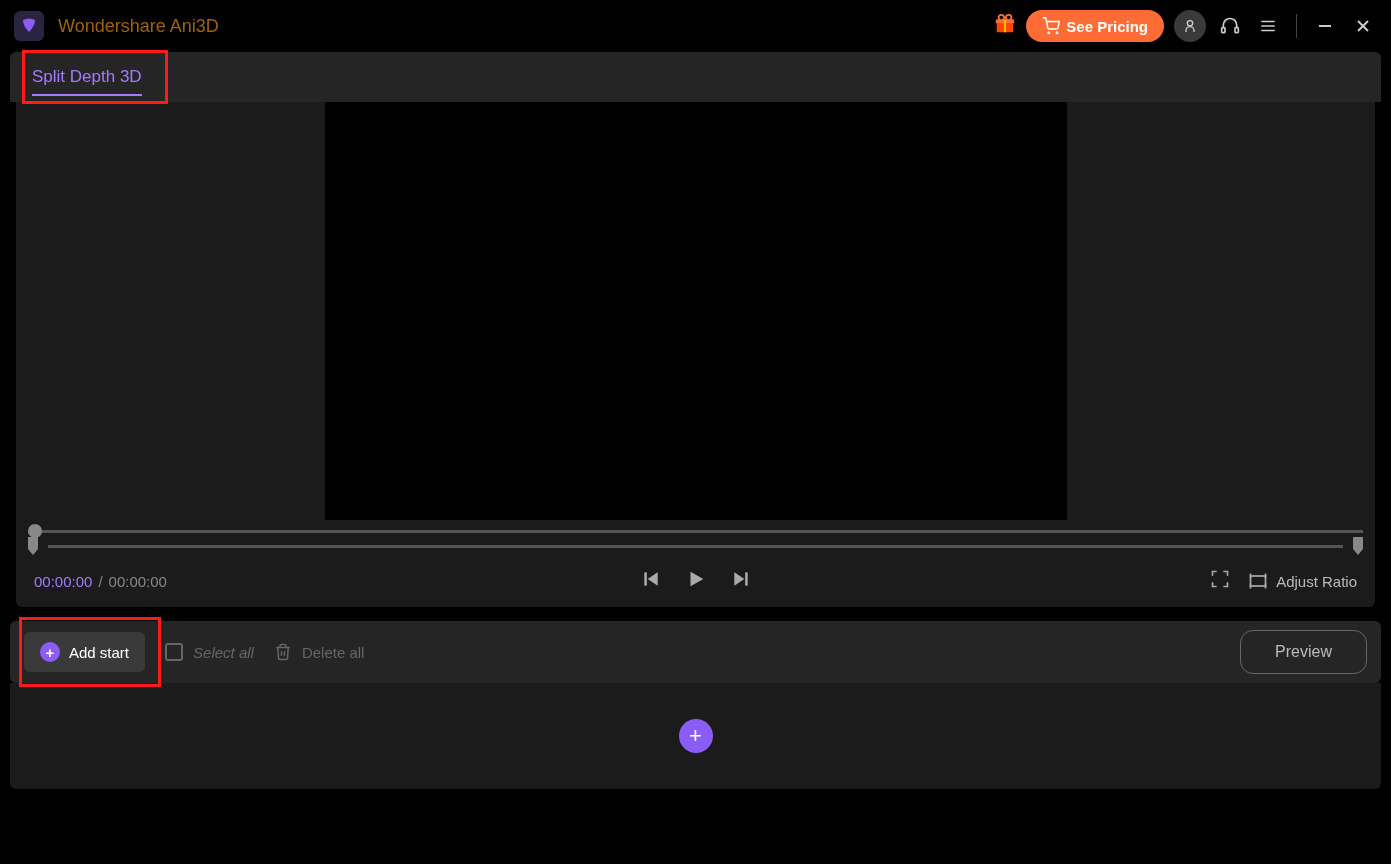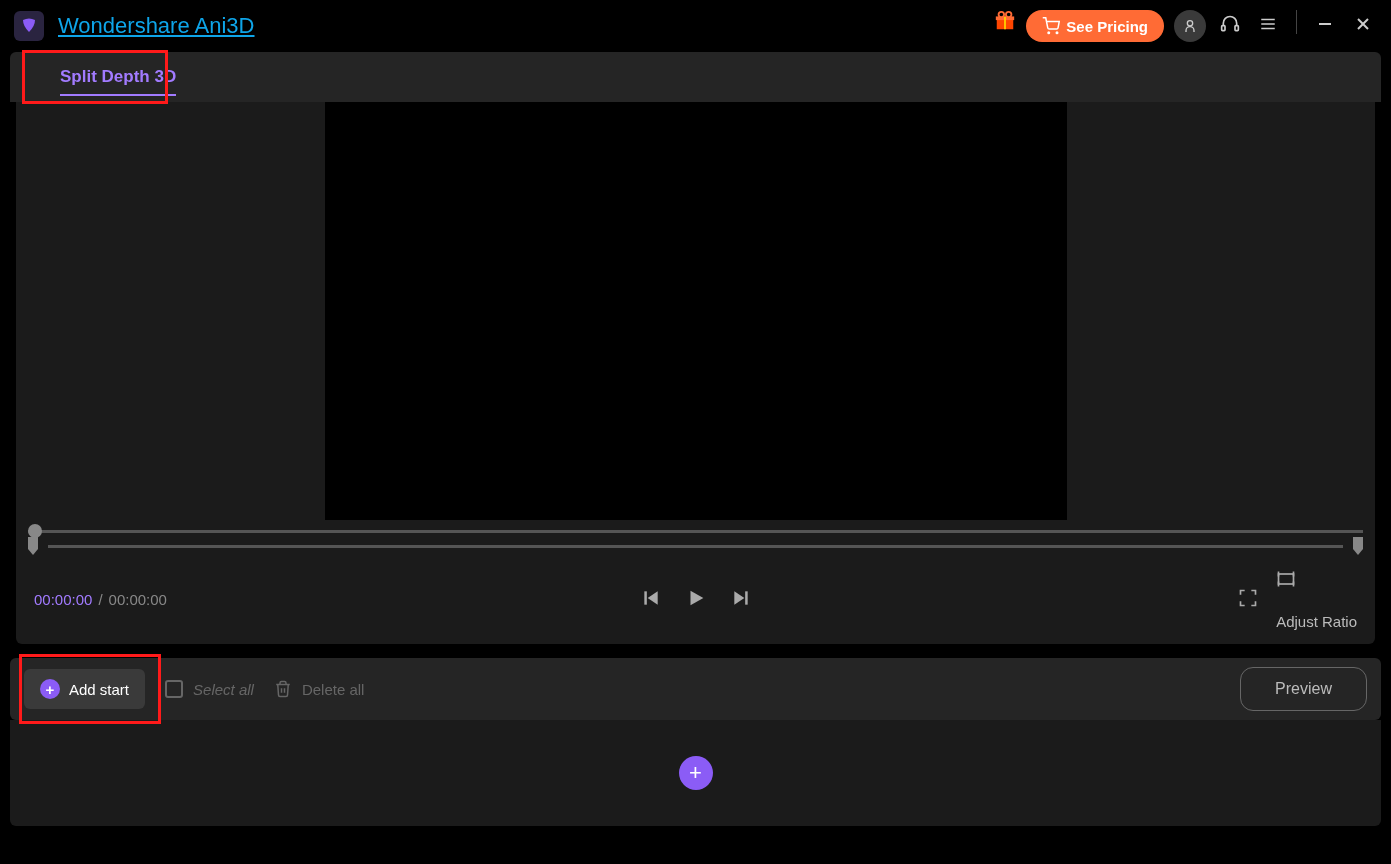--- a/index.html
+++ b/index.html
@@ -22,28 +22,27 @@
     width: 30px;
     height: 30px;
     background: #2a2440;
     border-radius: 6px;
     display: flex;
     align-items: center;
     justify-content: center;
     margin-right: 14px;
   }
   .app-title {
-    font-size: 22px;
-    color: #0ea5e9;
-    text-decoration: underline;
+    font-size: 18px;
+    color: #a16207;
   }
   .titlebar-right {
     margin-left: auto;
     display: flex;
-    align-items: flex-start;
+    align-items: center;
     gap: 10px;
   }
   .gift-icon { color: #ff6b35; font-size: 20px; }
   .see-pricing {
     background: #ff6b35;
     color: #fff;
     border-radius: 18px;
     padding: 7px 16px;
     display: flex;
     align-items: center;
@@ -87,21 +86,21 @@
   }
   .tab {
     padding: 0 22px;
     height: 100%;
     display: flex;
     align-items: center;
     font-size: 17px;
     cursor: pointer;
     position: relative;
   }
-  .tab.active { color: #a27bff; font-weight: 700; margin-left: 28px; }
+  .tab.active { color: #a27bff; font-weight: 400; }
   .tab.active::after {
     content: "";
     position: absolute;
     bottom: 6px;
     left: 22px;
     right: 22px;
     height: 2px;
     background: #a27bff;
   }
   .tab-highlight {
@@ -409,21 +408,21 @@
             <rect x="17" y="4" width="3" height="16"></rect>
           </svg>
       </span>
     </div>
     <div class="right-controls">
       <span class="ctrl-btn">
         <svg width="20" height="20" viewBox="0 0 24 24" fill="none" stroke="#aaa" stroke-width="2">
             <path d="M3 8V3h5M21 8V3h-5M3 16v5h5M21 16v5h-5"></path>
           </svg>
       </span>
-      <span class="ctrl-btn" style="display:flex;align-items:flex-start;gap:24px;flex-direction:column;">
+      <span class="ctrl-btn" style="display:flex;align-items:center;gap:8px;">
         <svg width="20" height="20" viewBox="0 0 24 24" fill="none" stroke="#aaa" stroke-width="2">
             <rect x="3" y="6" width="18" height="12"></rect>
             <line x1="3" y1="3" x2="3" y2="9"></line>
             <line x1="21" y1="3" x2="21" y2="9"></line>
             <line x1="3" y1="15" x2="3" y2="21"></line>
             <line x1="21" y1="15" x2="21" y2="21"></line>
           </svg>
         <span class="adjust-label">Adjust Ratio</span>
       </span>
     </div>

